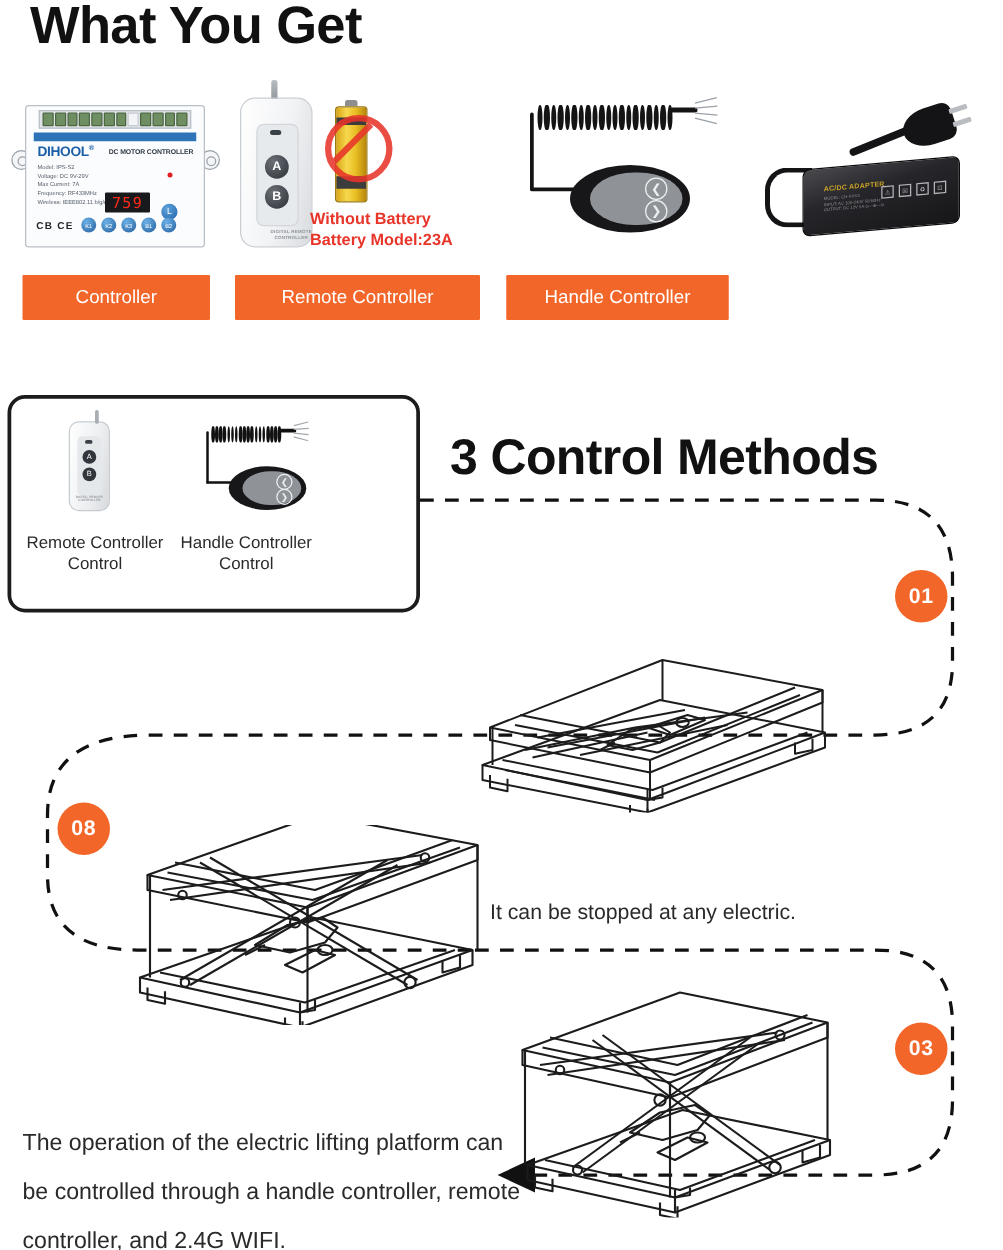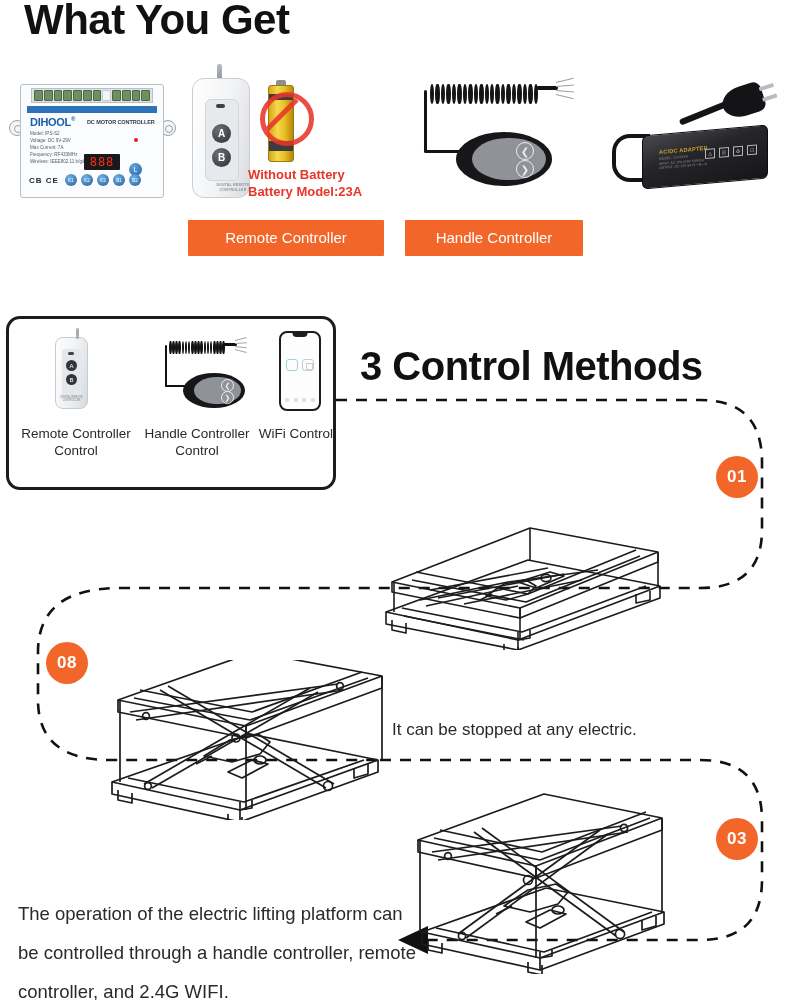--- a/index.html
+++ b/index.html
@@ -676,33 +676,34 @@
           <span>DIHOOL</span><sup>®</sup>
         </div>
         <div class="ctrl-sub">DC MOTOR CONTROLLER</div>
         <div class="ctrl-specs">
           <div>Model: IPS-S2</div>
           <div>Voltage: DC 9V-29V</div>
           <div>Max Current: 7A</div>
           <div>Frequency: RF433MHz</div>
           <div>Wireless: IEEE802.11 b/g/n</div>
         </div>
-        <div class="ctrl-display">888</div>
+        <div class="ctrl-display">759</div>
         <div class="ctrl-led"></div>
         <div class="ctrl-knob">L</div>
         <div class="ctrl-certs">CB CE</div>
         <div class="ctrl-buttons">
           <i>K1</i>
           <i>K2</i>
           <i>K3</i>
           <i>B1</i>
           <i>B2</i>
         </div>
       </div>
     </div>
+    <div class="product-label">Controller</div>
   </div>
 
   <div class="product-cell cell-remote">
     <div class="product-art">
       <div class="remote-antenna"></div>
       <div class="remote-body">
         <div class="remote-screen"></div>
         <div class="remote-led"></div>
         <div class="remote-btn a">A</div>
         <div class="remote-btn b">B</div>
@@ -853,38 +854,20 @@
           </div>
         </div>
       </div>
     </div>
     <div class="method-caption">
       <div>Handle Controller</div>
       <div>Control</div>
     </div>
   </div>
 
-  <div class="method-item m3">
-    <div class="method-art">
-      <div class="phone">
-        <div class="notch"></div>
-        <div class="appicon one"></div>
-        <div class="appicon two"></div>
-        <div class="tabs">
-            <i></i>
-            <i></i>
-            <i></i>
-            <i></i>
-          </div>
-      </div>
-    </div>
-    <div class="method-caption">
-      <div>WiFi Control</div>
-    </div>
-  </div>
 
 </div>
 
 <svg class="flowpath" viewBox="0 0 802 700">
 
   <path d="M 336 100 L 700 100 Q 762 100 762 162 L 762 230 Q 762 288 700 288 L 290 288" fill="none" stroke="#111111" stroke-width="2.6" stroke-dasharray="11 9"></path>
 
   <path d="M 290 288 L 120 288 Q 38 288 38 352 L 38 400 Q 38 460 110 460 L 380 460" fill="none" stroke="#111111" stroke-width="2.6" stroke-dasharray="11 9"></path>
 
   <path d="M 380 460 L 700 460 Q 762 460 762 520 L 762 580 Q 762 640 700 640 L 418 640" fill="none" stroke="#111111" stroke-width="2.6" stroke-dasharray="11 9"></path>

